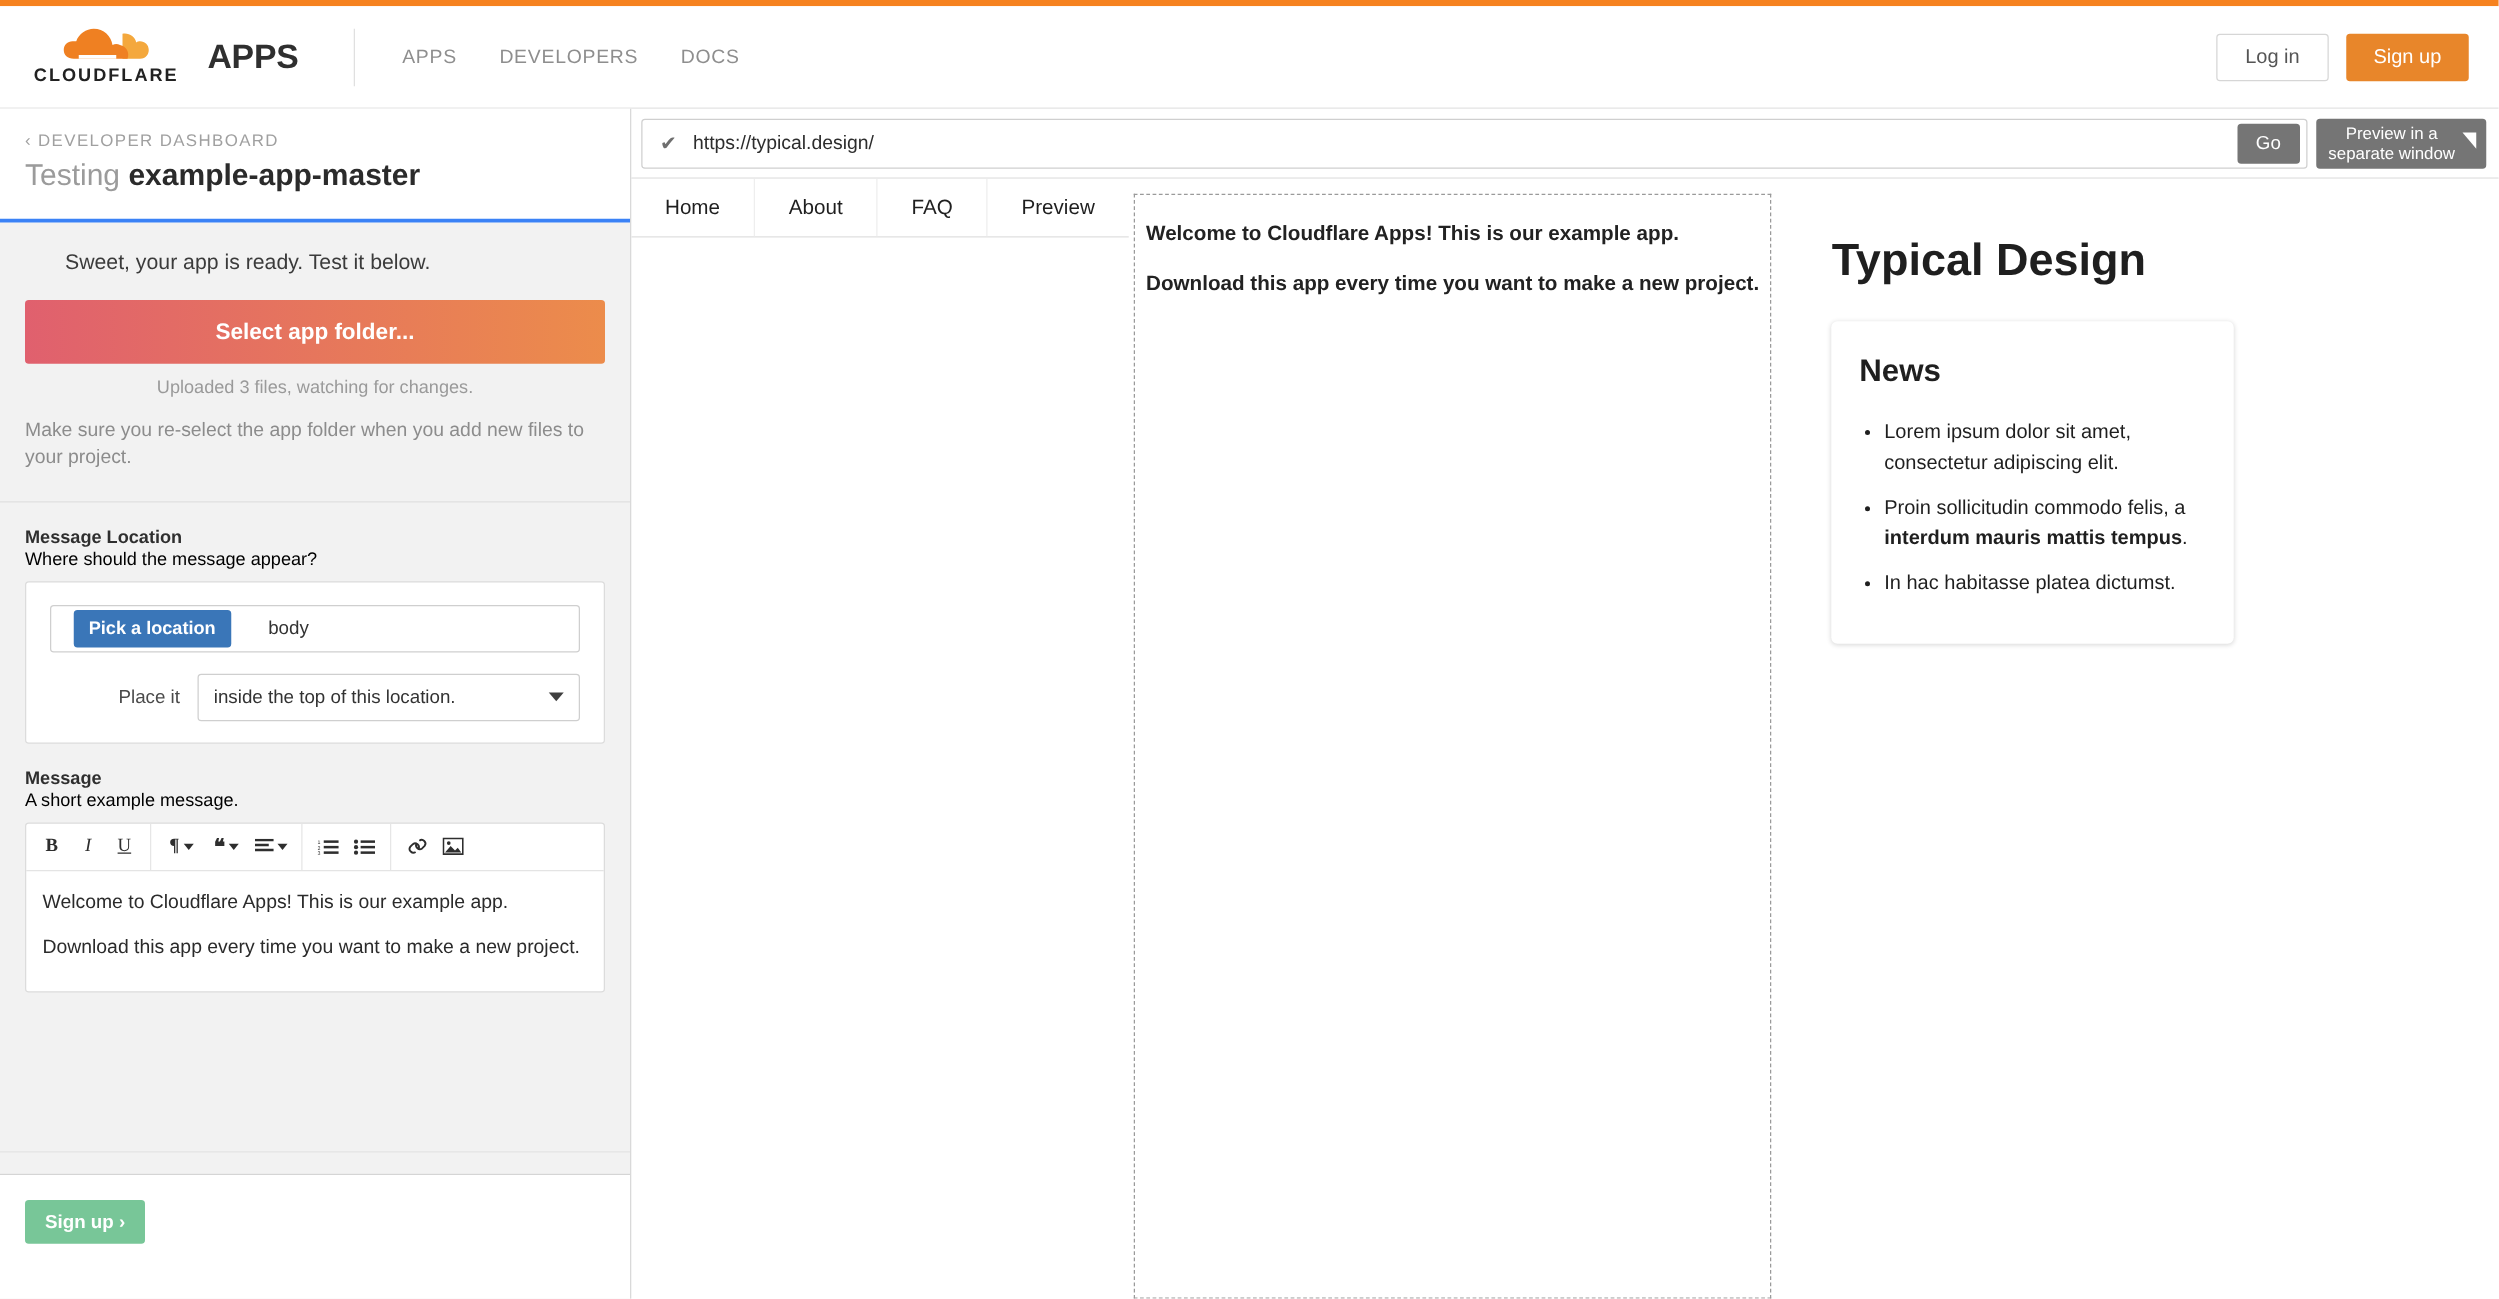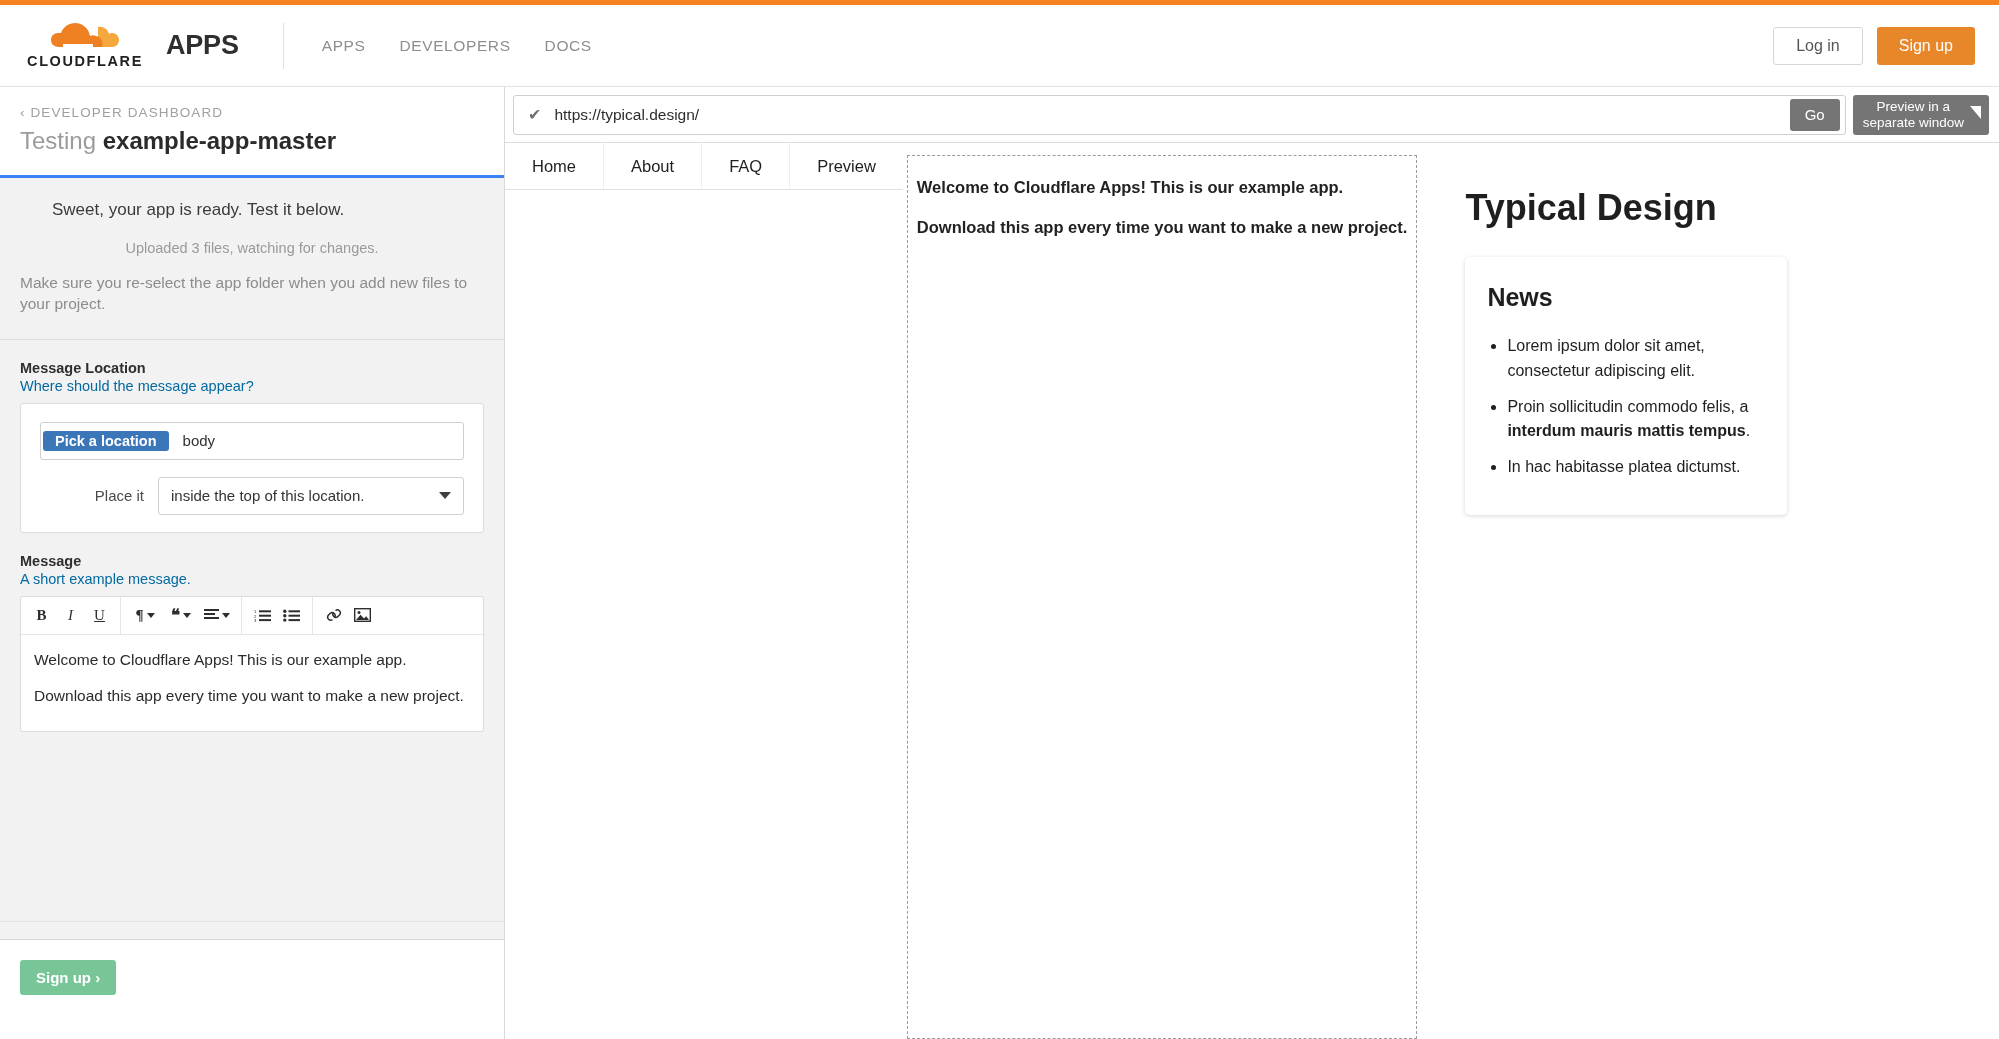--- a/index.html
+++ b/index.html
@@ -86,35 +86,35 @@
   }
   .uploaded-note {
     text-align: center; font-size: 14.5px; color: #9a9a9a; margin-top: 11px;
   }
   .reselect-note {
     font-size: 15.5px; color: #8c8c8c; margin-top: 17px; line-height: 1.35;
   }
 
   .lp-fields { padding: 20px 20px 0 20px; flex: 1; overflow: hidden; }
   .field-label { font-size: 14.5px; color: #2f2f2f; font-weight: bold; }
-  .field-help { font-size: 14.5px; color: #0369a1; margin-top: 2px; margin-bottom: 9px; }
+  .field-help { font-size: 14.5px; color: #000000; margin-top: 2px; margin-bottom: 9px; }
 
   .loc-box {
     border: 1px solid #dcdcdc; background: #fff; border-radius: 3px;
     padding: 18px 19px 17px 19px;
   }
   .loc-row { display: flex; align-items: center; }
   .loc-input-wrap {
     flex: 1; border: 1px solid #cfcfcf; border-radius: 3px;
     display: flex; align-items: center; height: 38px; background: #fff;
     overflow: hidden;
   }
   .pick-loc-btn {
     background: #3a76b8; color: #fff; font-size: 14.5px; font-weight: bold;
-    border: none; padding: 0 12px; height: 20px; margin: 2px;
+    border: none; padding: 0 12px; height: 30px; margin: 18px;
     border-radius: 3px; cursor: pointer; white-space: nowrap;
     font-family: "Liberation Sans", sans-serif;
   }
   .loc-value { font-size: 15px; color: #333; padding-left: 12px; }
 
   .place-row { display: flex; align-items: center; margin-top: 17px; }
   .place-label { font-size: 15px; color: #4a4a4a; width: 118px; text-align: right; padding-right: 14px; }
   .place-select {
     flex: 1; height: 38px; border: 1px solid #cfcfcf; border-radius: 3px;
     background: #fff; display: flex; align-items: center;
@@ -303,20 +303,21 @@
 
     <div class="lp-title-area">
       <div class="breadcrumb">‹ DEVELOPER DASHBOARD</div>
       <div class="page-title">
         <span>Testing </span><b>example-app-master</b>
       </div>
     </div>
 
     <div class="lp-ready">
       <div class="ready-text">Sweet, your app is ready. Test it below.</div>
+      <button class="select-folder-btn">Select app folder...</button>
       <div class="uploaded-note">Uploaded 3 files, watching for changes.</div>
       <div class="reselect-note">Make sure you re-select the app folder when you add new files to your project.</div>
     </div>
 
     <div class="lp-fields">
 
       <div>
         <div class="field-label">Message Location</div>
         <div class="field-help">Where should the message appear?</div>
 

